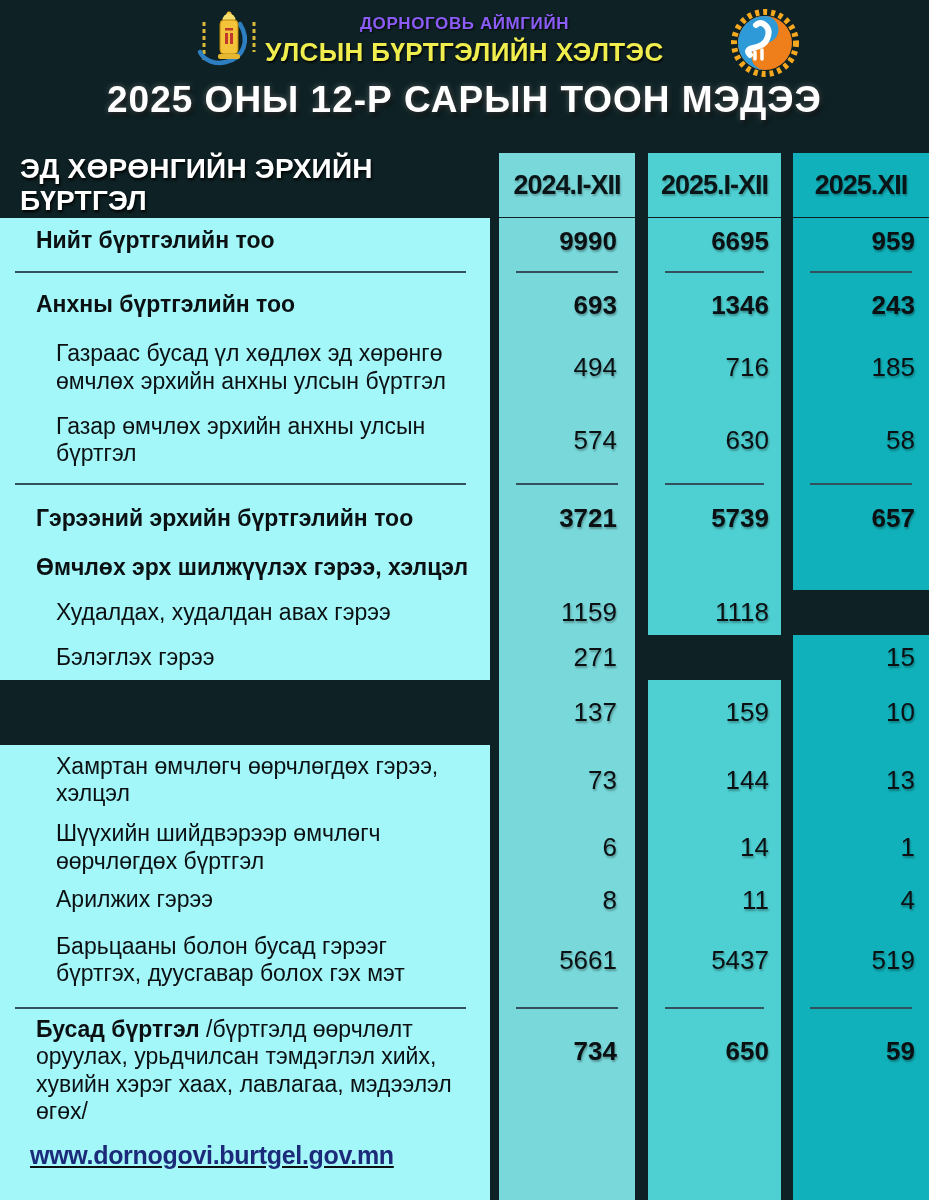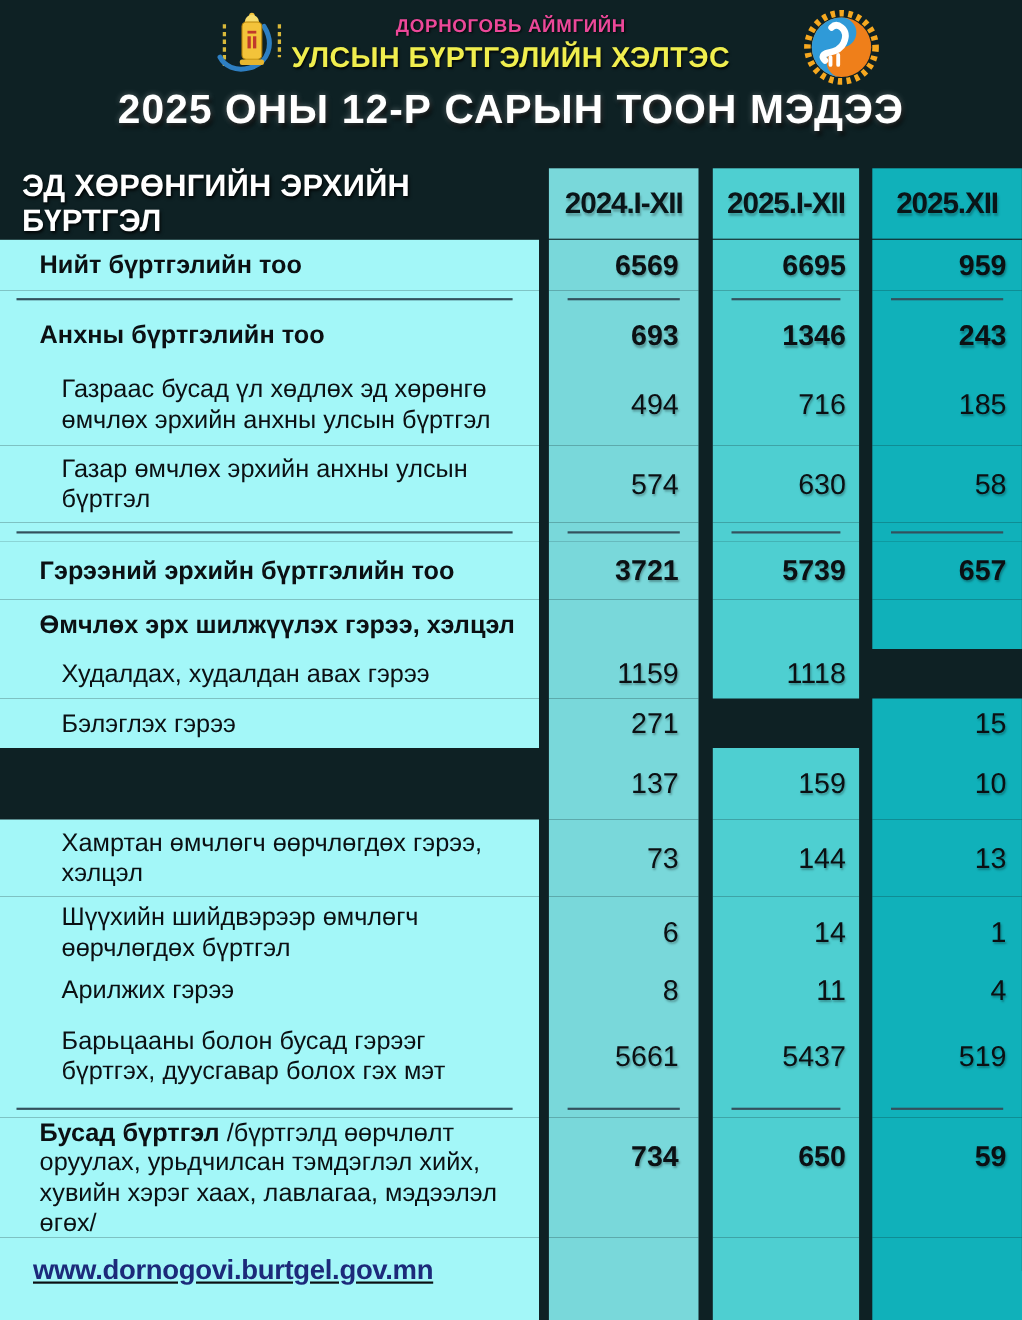--- a/index.html
+++ b/index.html
@@ -19,21 +19,21 @@
     -webkit-font-smoothing:antialiased;
   }
   .page{width:929px;height:1200px;display:flex;flex-direction:column;}
 
   
   .header{height:140px;flex:none;box-sizing:border-box;padding-top:6px;position:relative;}
   .org-row{position:relative;height:66px;}
   .logo-left{position:absolute;left:190px;top:4px;}
   .logo-right{position:absolute;left:730px;top:2px;}
   .org-text{text-align:center;padding-top:8px;}
-  .org-line1{color:#ec4899;font-weight:bold;font-size:17px;letter-spacing:.6px;text-shadow:1px 1px 2px rgba(0,0,0,.8);}
+  .org-line1{color:#8b5cf6;font-weight:bold;font-size:17px;letter-spacing:.6px;text-shadow:1px 1px 2px rgba(0,0,0,.8);}
   .org-line2{color:var(--accent-yellow,#f0ee4e);font-weight:bold;font-size:26px;margin-top:3px;letter-spacing:.4px;text-shadow:1px 2px 2px rgba(0,0,0,.8);}
   .main-title{
     margin-top:8px;text-align:center;color:#ffffff;font-weight:bold;font-size:37px;line-height:1.1;
     letter-spacing:1px;
     text-shadow:0 0 6px rgba(255,255,255,.30), 2px 3px 4px rgba(0,0,0,.9);
   }
 
   
   .table-head,.row{
     display:grid;
@@ -132,21 +132,21 @@
     <div class="col-head c2">2025.I-XII</div>
     <div class="col-head c3">2025.XII</div>
   </div>
 
   <div class="tbody">
 
     <div class="row head" style="height:46px">
       <div class="cell-label">
           <span>Нийт бүртгэлийн тоо</span>
         </div>
-      <div class="cell-v c-2024">6569</div>
+      <div class="cell-v c-2024">9990</div>
       <div class="cell-v c-2025">6695</div>
       <div class="cell-v c-month">959</div>
     </div>
 
     <div class="row sep" style="height:16px">
       <div class="cell-label">
           <i class="line"></i>
         </div>
       <div class="cell-v c-2024">
           <i class="line"></i>

